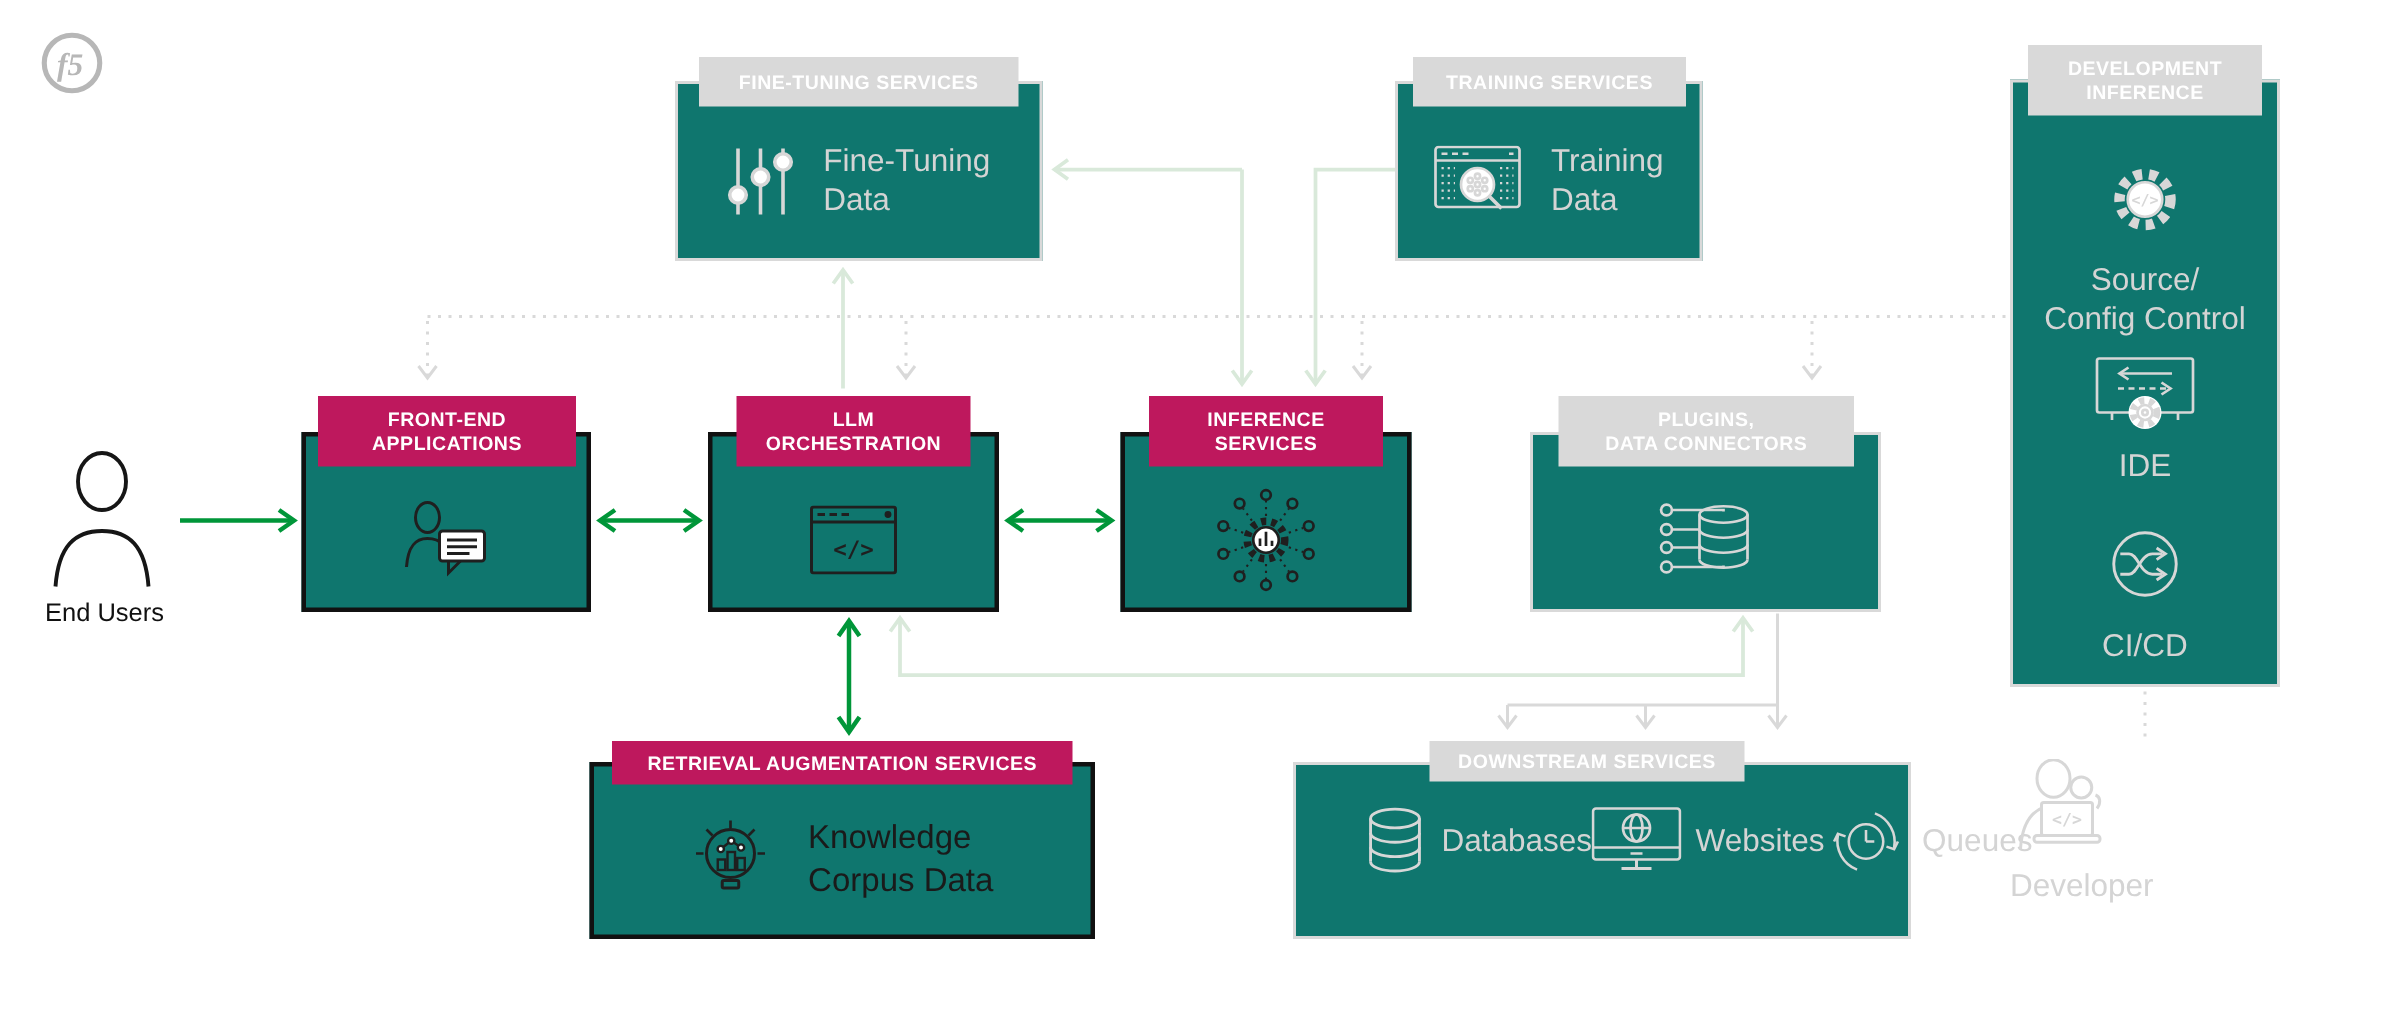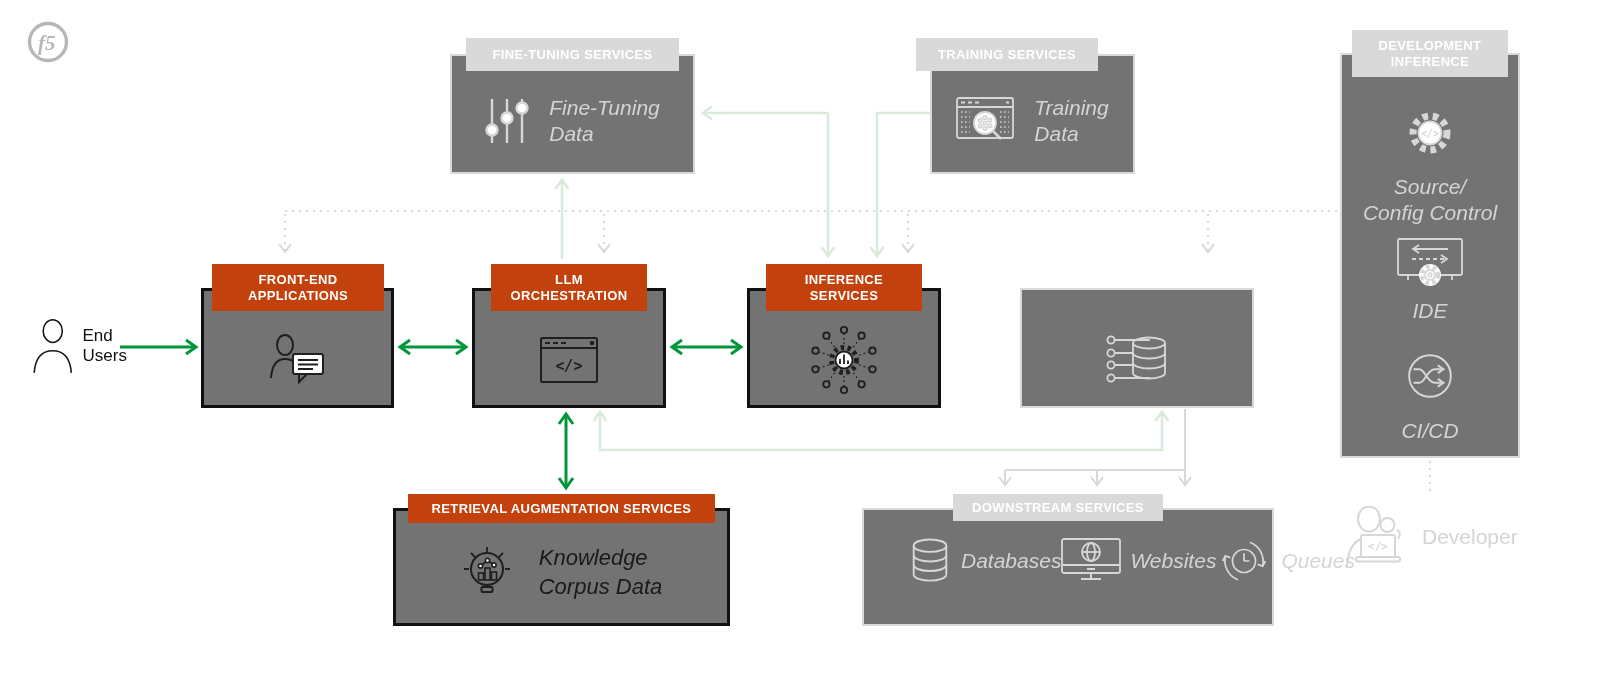--- a/index.html
+++ b/index.html
@@ -1,38 +1,38 @@
 <!DOCTYPE html>
 <html><head>
 <meta charset="utf-8">
 <style>
   html,body{margin:0;padding:0;background:#fff;}
   #stage{position:relative;width:1600px;height:678px;background:#fff;overflow:hidden;
          font-family:"Liberation Sans","DejaVu Sans",sans-serif;}
   #wires{position:absolute;left:0;top:0;z-index:1;}
-  .box{position:absolute;background:#737373;box-sizing:border-box;z-index:2;font-style:italic;}
+  .box{position:absolute;background:#0f766e;box-sizing:border-box;z-index:2;}
   .box.dark{border:3px solid #111;}
   .box.gray{border:2px solid #d9d9d9;}
   .hdr{position:absolute;z-index:3;display:flex;align-items:center;justify-content:center;
        text-align:center;font-weight:700;font-size:13px;line-height:16px;letter-spacing:.35px;
        color:#fff;white-space:pre-line;box-sizing:border-box;}
-  .hdr.dark{background:#c2410c;}
+  .hdr.dark{background:#be185d;}
   .hdr.gray{background:#d9d9d9;}
   .center-content{display:flex;align-items:center;justify-content:center;height:100%;
        box-sizing:border-box;padding-top:24px;}
   .pair{display:flex;align-items:center;justify-content:center;height:100%;
        box-sizing:border-box;gap:20px;}
   .glabel{font-size:21px;color:#d4d4d4;line-height:1.22;white-space:pre-line;}
   .dlabel{font-size:22px;color:#1a1a1a;line-height:1.3;white-space:pre-line;font-weight:500;}
   .triple{display:flex;justify-content:space-between;box-sizing:border-box;
        padding:28px 44px 0 44px;}
   .ds-item{display:flex;flex-direction:row;align-items:center;gap:9px;}
   .dev-item{position:absolute;left:0;right:0;display:flex;flex-direction:column;
        align-items:center;gap:11px;text-align:center;}
-  .actor{position:absolute;display:flex;flex-direction:row;align-items:center;gap:7px;z-index:2;}
+  .actor{position:absolute;display:flex;flex-direction:column;align-items:flex-start;gap:7px;z-index:2;}
   .end-label{font-size:17px;color:#111;}
   svg{display:block;}
 </style>
 </head>
 <body>
 
 <div id="stage">
 
   <svg id="wires" width="1600" height="678" viewBox="0 0 1600 678">
     <defs>
@@ -118,21 +118,21 @@
           <circle cx="33.8" cy="28.8" r="1.7"></circle>
         <circle cx="29" cy="31.5" r="1.7"></circle>
           <circle cx="24.2" cy="28.8" r="1.7"></circle>
         <circle cx="24.2" cy="23.2" r="1.7"></circle>
         <path d="M37 34 L45 42" stroke-width="2.5"></path>
       </svg>
       <div class="glabel">Training
 Data</div>
     </div>
   </div>
-  <div class="hdr gray" style="left:916px;top:38px;width:182px;height:33px">TRAINING SERVICES</div>
+  <div class="hdr gray" style="left:942px;top:38px;width:182px;height:33px">TRAINING SERVICES</div>
 
   <div class="box gray" style="left:1340px;top:53px;width:180px;height:405px">
     <div class="dev-item" style="top:48px">
       <svg width="60" height="60" viewBox="0 0 60 60" fill="none" stroke="#d7d7d7">
         <circle cx="30" cy="30" r="17" stroke-width="7" stroke-dasharray="5.5 4.8"></circle>
         <circle cx="30" cy="30" r="11.5" fill="#fff" stroke-width="1.8"></circle>
         <text x="30" y="33.5" font-size="10" font-weight="bold" text-anchor="middle" fill="#d7d7d7" stroke="none" font-family="DejaVu Sans Mono, monospace">&lt;/&gt;</text>
       </svg>
       <div class="glabel">Source/
 Config Control</div>
@@ -228,20 +228,22 @@
           <circle cx="6" cy="18" r="3.6"></circle>
         <circle cx="6" cy="30" r="3.6"></circle>
           <circle cx="6" cy="43" r="3.6"></circle>
         <path d="M9.6 5 H44 V6 M9.6 18 H28 M9.6 30 H28 M9.6 43 H44 V42"></path>
         <ellipse cx="44" cy="8" rx="16" ry="5.5"></ellipse>
         <path d="M28 8 V38 M60 8 V38"></path>
         <path d="M28 18 A16 5.5 0 0 0 60 18 M28 28 A16 5.5 0 0 0 60 28 M28 38 A16 5.5 0 0 0 60 38"></path>
       </svg>
     </div>
   </div>
+  <div class="hdr gray" style="left:1039px;top:264px;width:197px;height:47px">PLUGINS,
+DATA CONNECTORS</div>
 
   <div class="box dark" style="left:393px;top:508px;width:337px;height:118px">
     <div class="pair" style="padding-top:12px;gap:26px">
       <svg width="52" height="56" viewBox="0 0 52 56" fill="none" stroke="#1f1f1f" stroke-width="2">
         <circle cx="26" cy="24" r="16"></circle>
         <path d="M26 2 V7 M10 8 L14 12 M42 8 L38 12 M3 24 H8 M44 24 H49" stroke-width="1.8"></path>
         <g stroke-width="1.6">
           <rect x="17.5" y="28" width="5" height="7"></rect>
           <rect x="24" y="23" width="5" height="12"></rect>
           <rect x="30.5" y="27" width="5" height="8"></rect>

